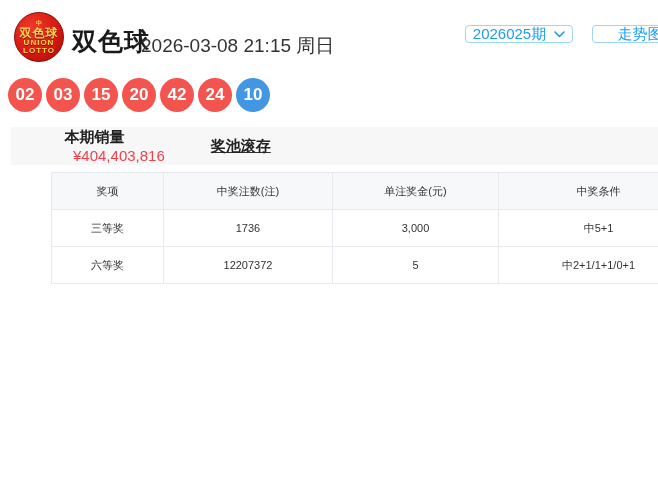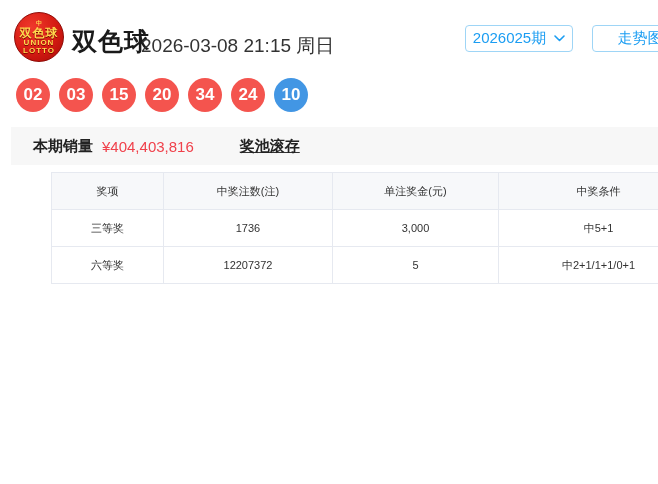--- a/index.html
+++ b/index.html
@@ -33,59 +33,59 @@
     position: absolute; left: 72px; top: 25px;
     font-size: 25px; font-weight: bold; color: #1a1a1a;
     letter-spacing: 1px;
   }
   .page-datetime {
     position: absolute; left: 141px; top: 33px;
     font-size: 19px; color: #333;
   }
 
   .pill-btn {
-    position: absolute; top: 25px; height: 27px;
+    position: absolute; top: 25px; height: 18px;
     border: 1px solid var(--accent-blue-border, #9ed5f6);
     border-radius: 4px;
     background: #fff;
     color: var(--accent-blue, #1b9df2);
     font-size: 15px;
     display: flex; align-items: center; justify-content: center;
     cursor: pointer;
     font-family: inherit;
   }
   .period-select { left: 465px; width: 108px; gap: 8px; }
   .trend-btn { left: 592px; width: 96px; }
   .chevron-down { width: 11px; height: 7px; display: inline-block; }
 
   
   .ball-row {
-    position: absolute; left: 16px; top: 78px;
-    display: flex; gap: 9px;
+    position: absolute; left: 8px; top: 78px;
+    display: flex; gap: 4px;
   }
   .ball {
     width: 34px; height: 34px; border-radius: 50%;
     color: #fff; font-weight: bold; font-size: 17px;
     display: flex; align-items: center; justify-content: center;
   }
   .ball.red  { background: var(--ball-red, #f4544e); }
   .ball.blue { background: var(--ball-blue, #4296e4); }
 
   
   .summary {
     position: absolute; left: 11px; top: 127px;
     width: 647px; height: 38px;
     background: var(--summary-bg, #f7f7f7);
     display: flex; align-items: center;
     padding-left: 22px;
     font-size: 15px;
   }
   .summary-label { font-weight: bold; color: #222; margin-right: 9px; }
-  .summary-value { color: var(--highlight-red, #f0414b); }
-  .summary-group { display: flex; align-items: center; }
+  .summary-value { color: var(--highlight-red, #f0414b); margin-left: 40px; }
+  .summary-group { display: flex; align-items: center; flex-direction: column; }
   .summary-group + .summary-group { margin-left: 46px; text-decoration: underline; }
 
   
   .prize-table {
     position: absolute; left: 11px; top: 172px;
     width: 647px;
     border-collapse: collapse;
     table-layout: fixed;
     font-size: 11px;
     margin-left: 40px;
@@ -127,21 +127,21 @@
     </svg>
   </div>
 
   <button class="pill-btn trend-btn">走势图</button>
 
   <div class="ball-row">
       <span class="ball red">02</span>
       <span class="ball red">03</span>
       <span class="ball red">15</span>
       <span class="ball red">20</span>
-      <span class="ball red">34</span>
+      <span class="ball red">42</span>
       <span class="ball red">24</span>
       <span class="ball blue">10</span>
     </div>
 
   <div class="summary">
     <div class="summary-group">
       <span class="summary-label">本期销量</span>
       <span class="summary-value">¥404,403,816</span>
     </div>
     <div class="summary-group">

